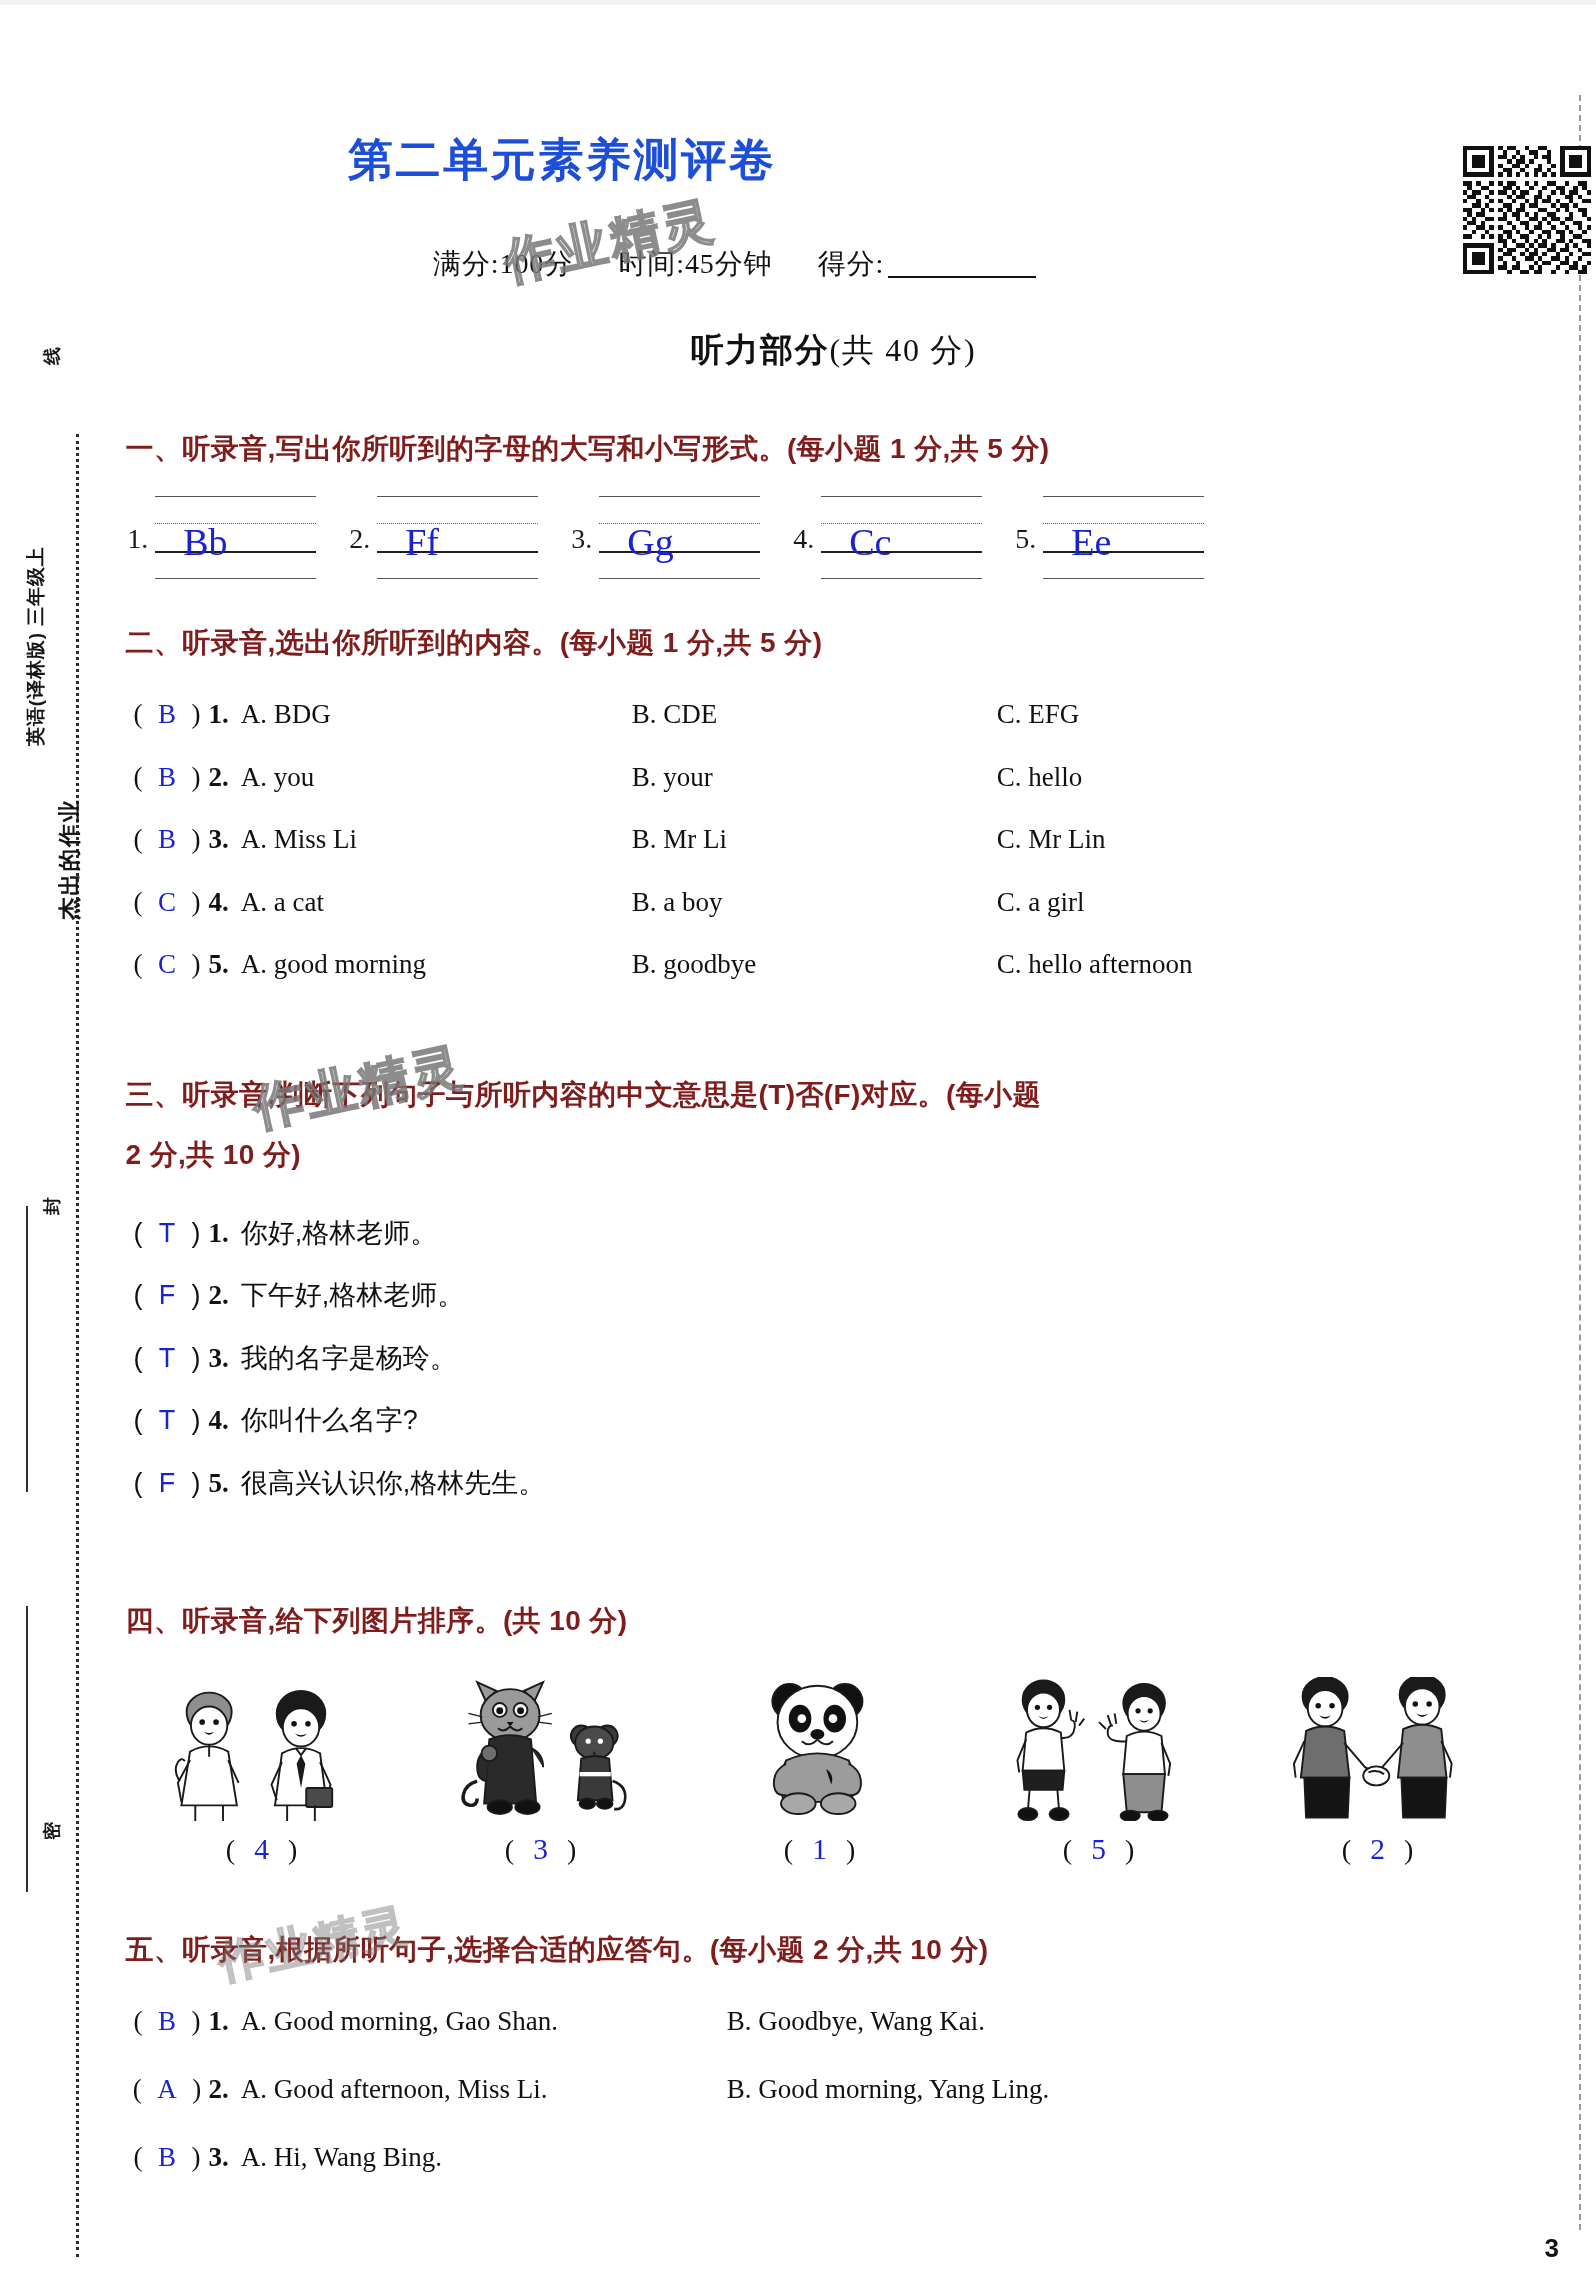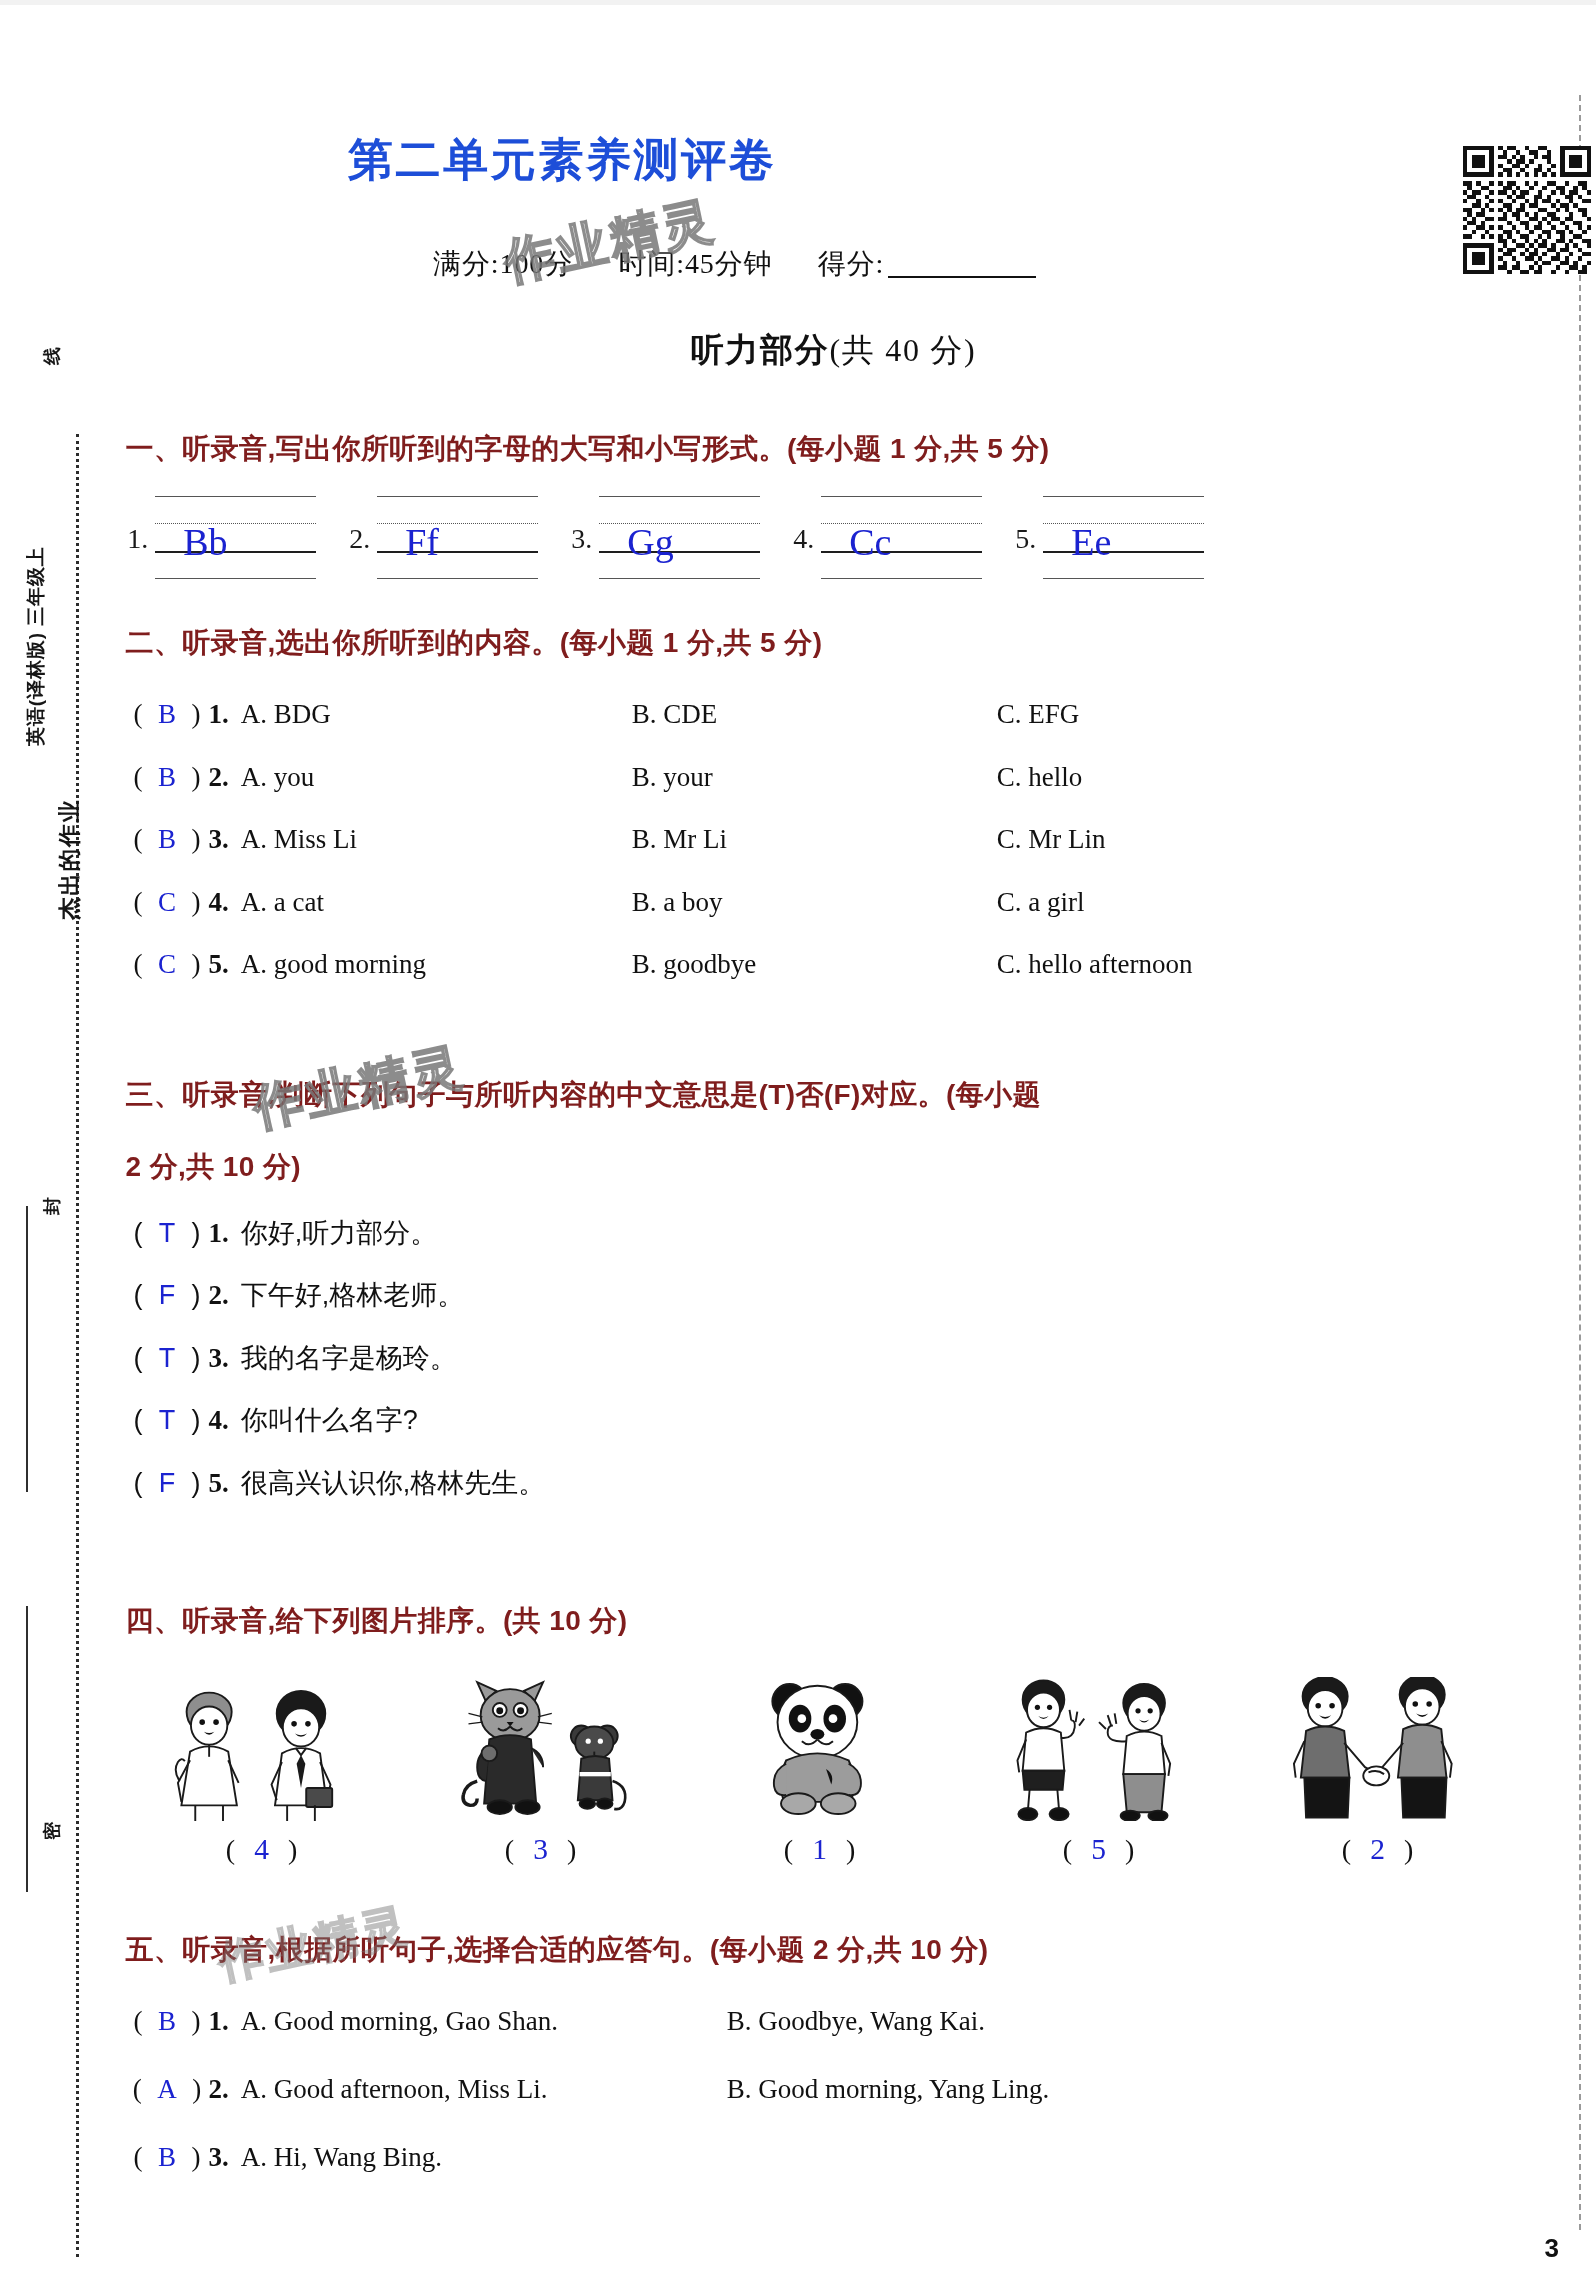--- a/index.html
+++ b/index.html
@@ -703,24 +703,24 @@
 
     <div class="choice-row" style="top:949px;">
       <span class="paren">(&nbsp;<b class="ans">C</b>&nbsp;)</span>
       <span class="qn">5.</span>
       <span class="opt opt-a">A. good morning</span>
       <span class="opt opt-b">B. goodbye</span>
       <span class="opt opt-c">C. hello afternoon</span>
     </div>
 
     <div class="sec-head" style="left:3.5px; top:1073px;">三、听录音,判断下列句子与所听内容的中文意思是(T)否(F)对应。(每小题</div>
-    <div class="sec-head" style="left:3.5px; top:1133px;margin-top:12px;">2 分,共 10 分)</div>
+    <div class="sec-head" style="left:3.5px; top:1133px;">2 分,共 10 分)</div>
 
     <div class="tf-row" style="top:1215px;">
-      <span class="paren">(&nbsp;<b class="ans">T</b>&nbsp;)</span><span class="qn">1.</span><span>你好,听力部分。</span>
+      <span class="paren">(&nbsp;<b class="ans">T</b>&nbsp;)</span><span class="qn">1.</span><span>你好,格林老师。</span>
     </div>
 
     <div class="tf-row" style="top:1277px;">
       <span class="paren">(&nbsp;<b class="ans">F</b>&nbsp;)</span><span class="qn">2.</span><span>下午好,格林老师。</span>
     </div>
 
     <div class="tf-row" style="top:1340px;">
       <span class="paren">(&nbsp;<b class="ans">T</b>&nbsp;)</span><span class="qn">3.</span><span>我的名字是杨玲。</span>
     </div>
 

